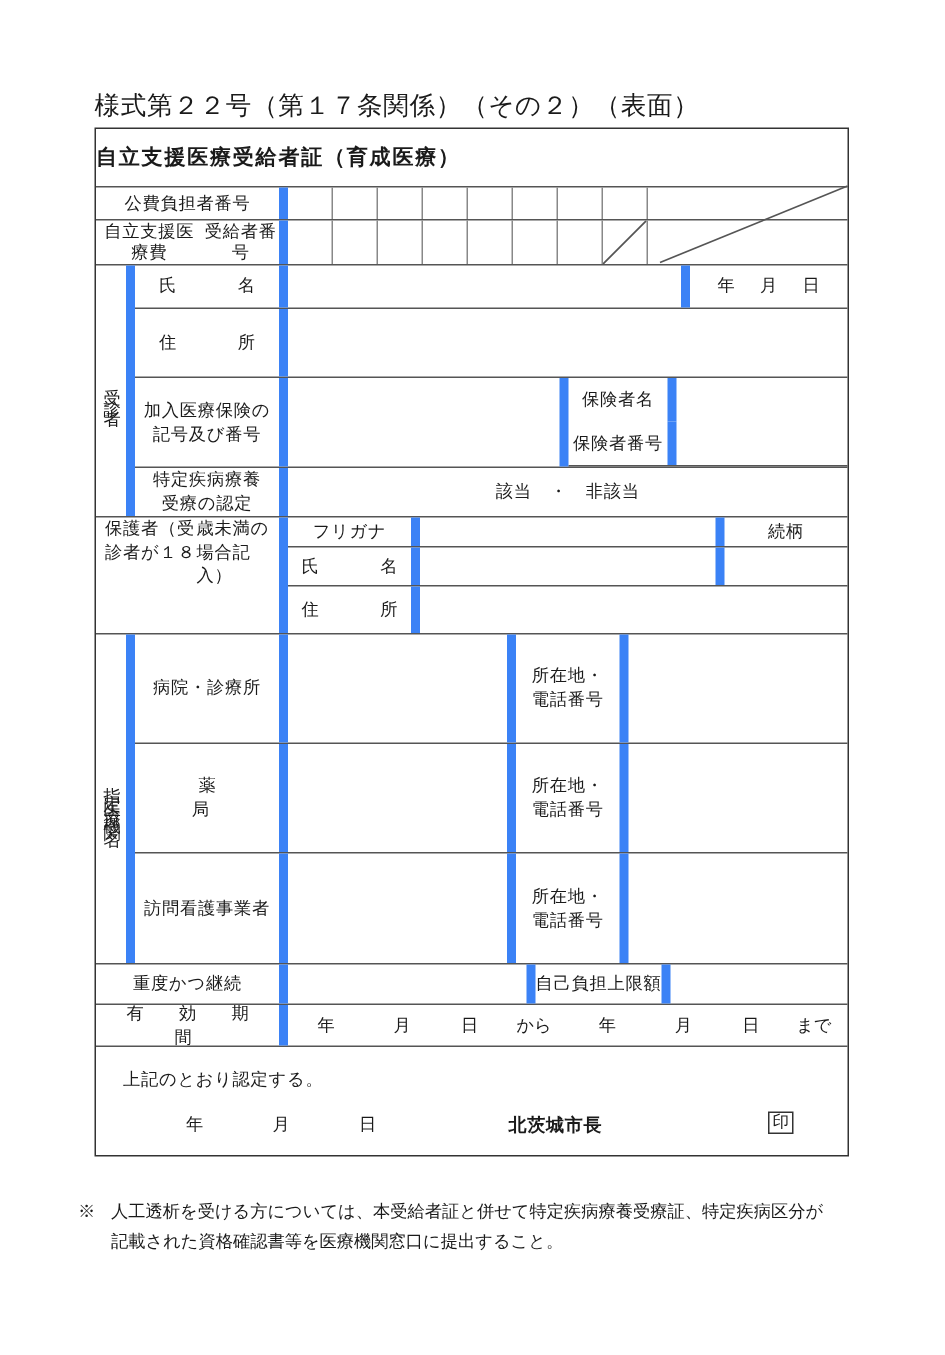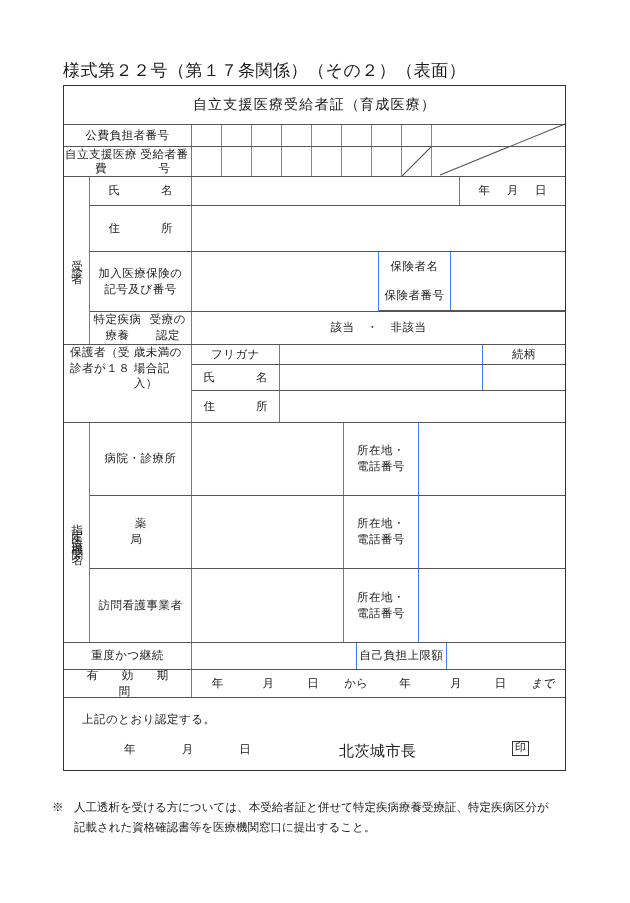--- a/index.html
+++ b/index.html
@@ -36,40 +36,41 @@
     left: 63px;
     top: 85px;
     width: 503px;
     border: 1px solid #333;
     box-sizing: border-box;
     background: #fff;
   }
 
   .row { display: flex; box-sizing: border-box; }
   .bb { border-bottom: 1px solid #555; }
-  .br { border-right: 1px solid #3b82f6; }
+  .br { border-right: 6px solid #3b82f6; }
 
   .cell {
     box-sizing: border-box;
     display: flex;
     align-items: center;
     justify-content: center;
     font-size: 11.5px;
     line-height: 1.35;
     text-align: center;
     overflow: hidden;
   }
   .blank { }
 
   
   .title-row {
     height: 38px;
     display: flex;
     align-items: center;
-    justify-content: center;
+    justify-content: flex-start;
+    font-weight: bold;
   }
   .title-text {
     font-size: 14px;
     letter-spacing: 1.2px;
   }
 
   
   .numrow { height: 22px; }
   .numlabel {
     width: 128px;
@@ -154,22 +155,23 @@
     position: absolute;
     left: 60px;
     top: 44px;
     font-size: 11.5px;
   }
   .note-date span { display: inline-block; width: 54px; }
   .note-mayor {
     position: absolute;
     left: 275px;
     top: 44px;
-    font-size: 15px;
+    font-size: 12px;
     letter-spacing: 0.5px;
+    font-weight: bold;
   }
   .note-seal {
     position: absolute;
     left: 448px;
     top: 43px;
     font-size: 11px;
     border: 1px solid #333;
     padding: 0px 2px;
     line-height: 1.15;
   }
@@ -193,21 +195,21 @@
     width: 100%;
     font-size: 11.5px;
     justify-content: center;
     gap: 0;
   }
   .validity span { display: inline-block; }
   .v-y { width: 52px; text-align: center; }
   .v-m { width: 52px; text-align: center; }
   .v-d { width: 40px; text-align: center; }
   .v-from { width: 48px; text-align: center; }
-  .v-to { width: 46px; text-align: center; font-style: italic; }
+  .v-to { width: 46px; text-align: center; }
 </style>
 </head>
 <body>
 
 <div class="page">
 
   <div class="form-no">様式第２２号（第１７条関係）（その２）（表面）</div>
 
   <div class="frame">
 
@@ -289,21 +291,21 @@
               <div class="cell blank" style="flex:1 1 auto"></div>
             </div>
             <div class="row bb" style="height:30px">
               <div class="cell br lbl" style="width:72px;flex:none">保険者番号</div>
               <div class="cell blank" style="flex:1 1 auto"></div>
             </div>
           </div>
         </div>
 
         <div class="row" style="height:32px">
-          <div class="cell br lbl" style="width:102px;flex:none;flex-direction:row">
+          <div class="cell br lbl" style="width:102px;flex:none;flex-direction:column">
             <span>特定疾病療養</span>
             <span>受療の認定</span>
           </div>
           <div class="cell lbl" style="flex:1 1 auto">該当　・　非該当</div>
         </div>
 
       </div>
     </div>
 
     <div class="row bb">

